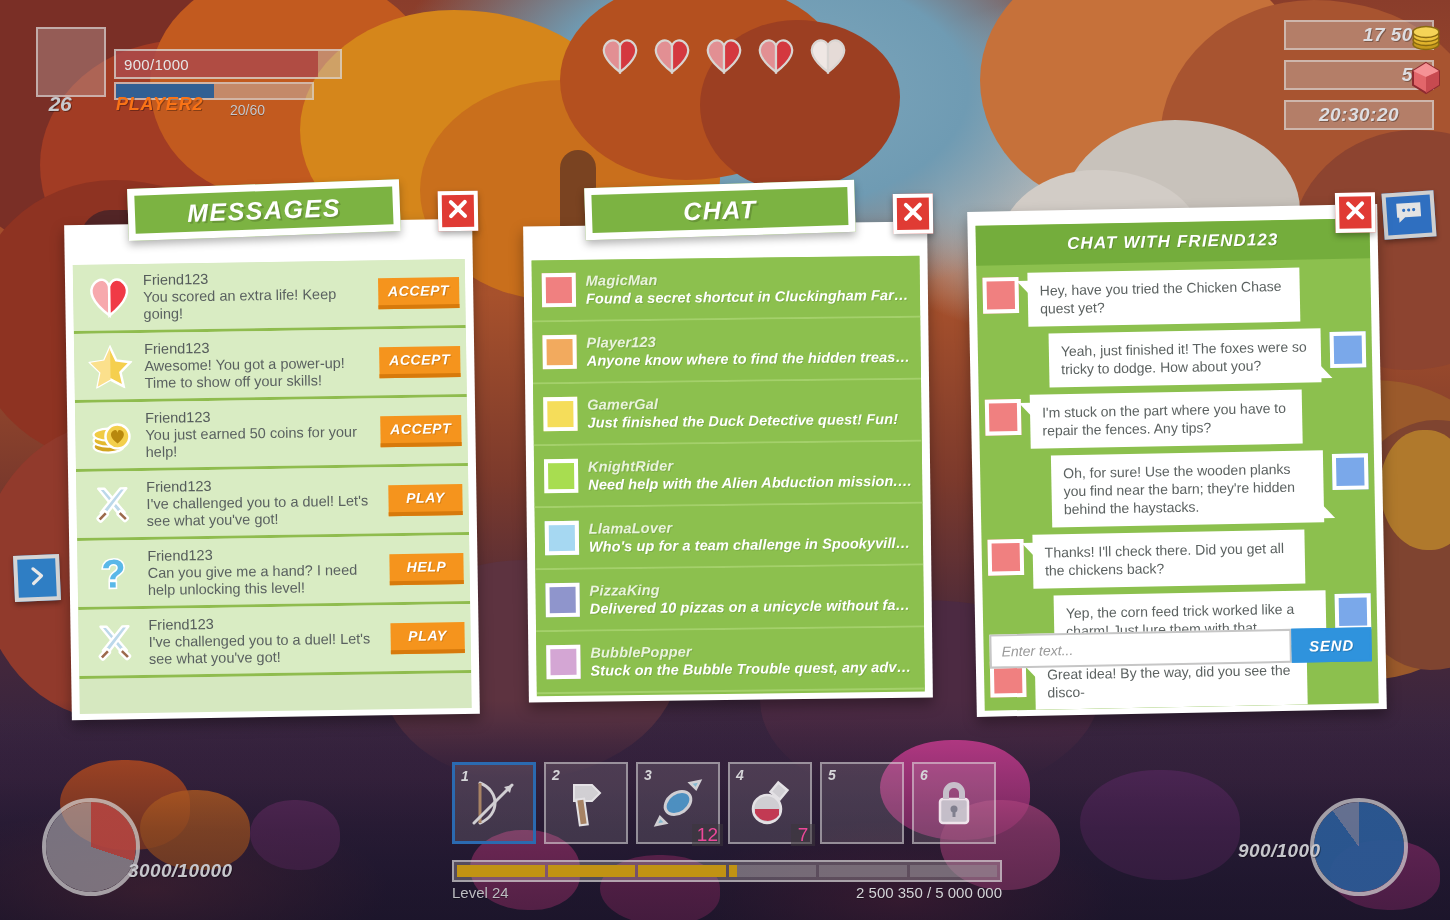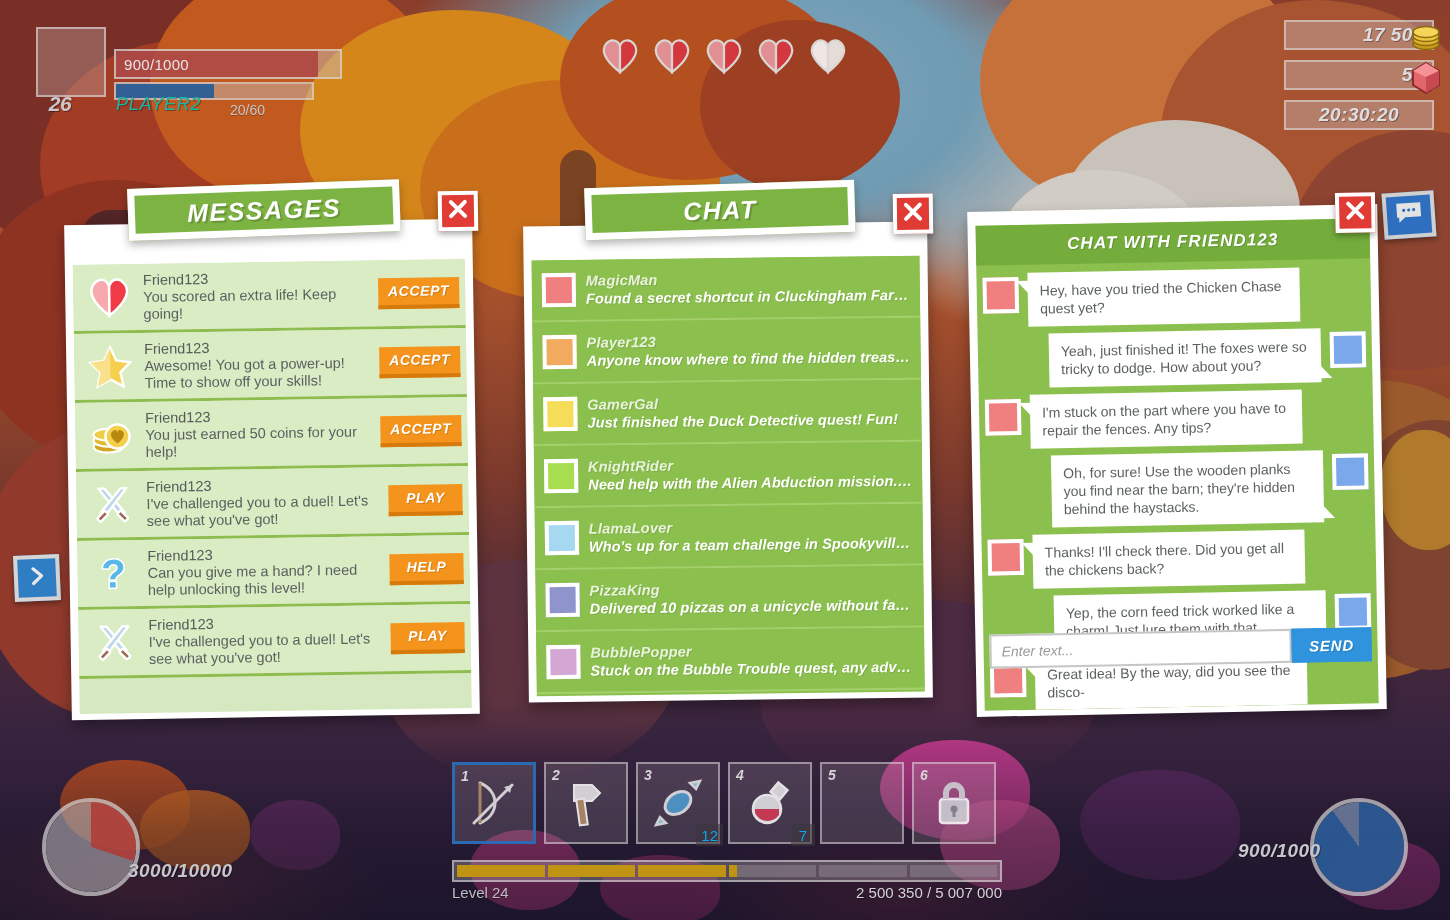--- a/index.html
+++ b/index.html
@@ -72,21 +72,21 @@
   .xp-fill {
     position:absolute; left:0; top:0; bottom:0; width:50%;
     background: rgba(34,92,152,0.90);
   }
   .xp-text {
     position:absolute; left:200px; top:80px; color:#c7c7cb; font-size:14px;
     text-shadow: 0 1px 0 rgba(0,0,0,0.3);
   }
   .player-name {
     position:absolute; left:86px; top:82px; transform:translateY(-50%);
-    color:#14b8a6; font-size:18px; font-weight:normal; font-style:italic;
+    color:#f97316; font-size:18px; font-weight:bold; font-style:italic;
     letter-spacing:0.8px;
     text-shadow: 1px 1px 0 rgba(0,0,0,0.3);
   }
 
   
   .hearts { position:absolute; left:600px; top:36px; display:flex; gap:12px; }
   .heart { width:40px; height:38px; position:relative; }
   .heart svg { width:100%; height:100%; display:block; }
 
   
@@ -282,21 +282,21 @@
   .slot .num {
     position:absolute; left:6px; top:3px; color:#d5d5d8; font-size:14px;
     font-weight:bold; font-style:italic;
   }
   .slot .gfx { position:absolute; inset:0; display:flex;
                align-items:center; justify-content:center; }
   .slot .gfx svg { width:56px; height:56px; opacity:0.85; }
   .slot .count {
     position:absolute; right:-5px; bottom:-4px; min-width:24px; height:22px;
     background: rgba(60,55,60,0.55);
-    color:#0ea5e9; font-size:15px;
+    color:#ec4899; font-size:19px;
     display:flex; align-items:center; justify-content:center; padding:0 5px;
   }
 
   
   #levelbar {
     position:absolute; left:452px; top:860px; width:550px; height:22px;
     background: rgba(205,200,200,0.30);
     border:2px solid rgba(230,230,230,0.55);
     display:flex; gap:3px; padding:3px;
   }
@@ -763,21 +763,21 @@
         <div class="fill" style="width:10%"></div>
       </div>
       <div class="seg">
         <div class="fill" style="width:0%"></div>
       </div>
       <div class="seg">
         <div class="fill" style="width:0%"></div>
       </div>
     </div>
   <div id="level-label">Level 24</div>
-  <div id="xp-label">2 500 350 / 5 007 000</div>
+  <div id="xp-label">2 500 350 / 5 000 000</div>
 
   <div class="gauge" id="gauge-left">
     <div class="g-bg" style="background: rgba(185,185,190,0.55);"></div>
     <div class="g-pie" id="gauge-left-pie" style="background: conic-gradient(rgb(178, 53, 47) 0deg, rgb(178, 53, 47) 108deg, rgba(0, 0, 0, 0) 108deg, rgba(0, 0, 0, 0) 360deg); opacity: 0.8;"></div>
   </div>
   <div class="gauge-label" id="gauge-left-label">3000/10000</div>
 
   <div class="gauge" id="gauge-right">
     <div class="g-bg" style="background: rgba(120,140,175,0.75);"></div>
     <div class="g-pie" id="gauge-right-pie" style="background: conic-gradient(rgb(28, 79, 142) 0deg, rgb(28, 79, 142) 324deg, rgba(0, 0, 0, 0) 324deg, rgba(0, 0, 0, 0) 360deg); opacity: 0.8;"></div>

